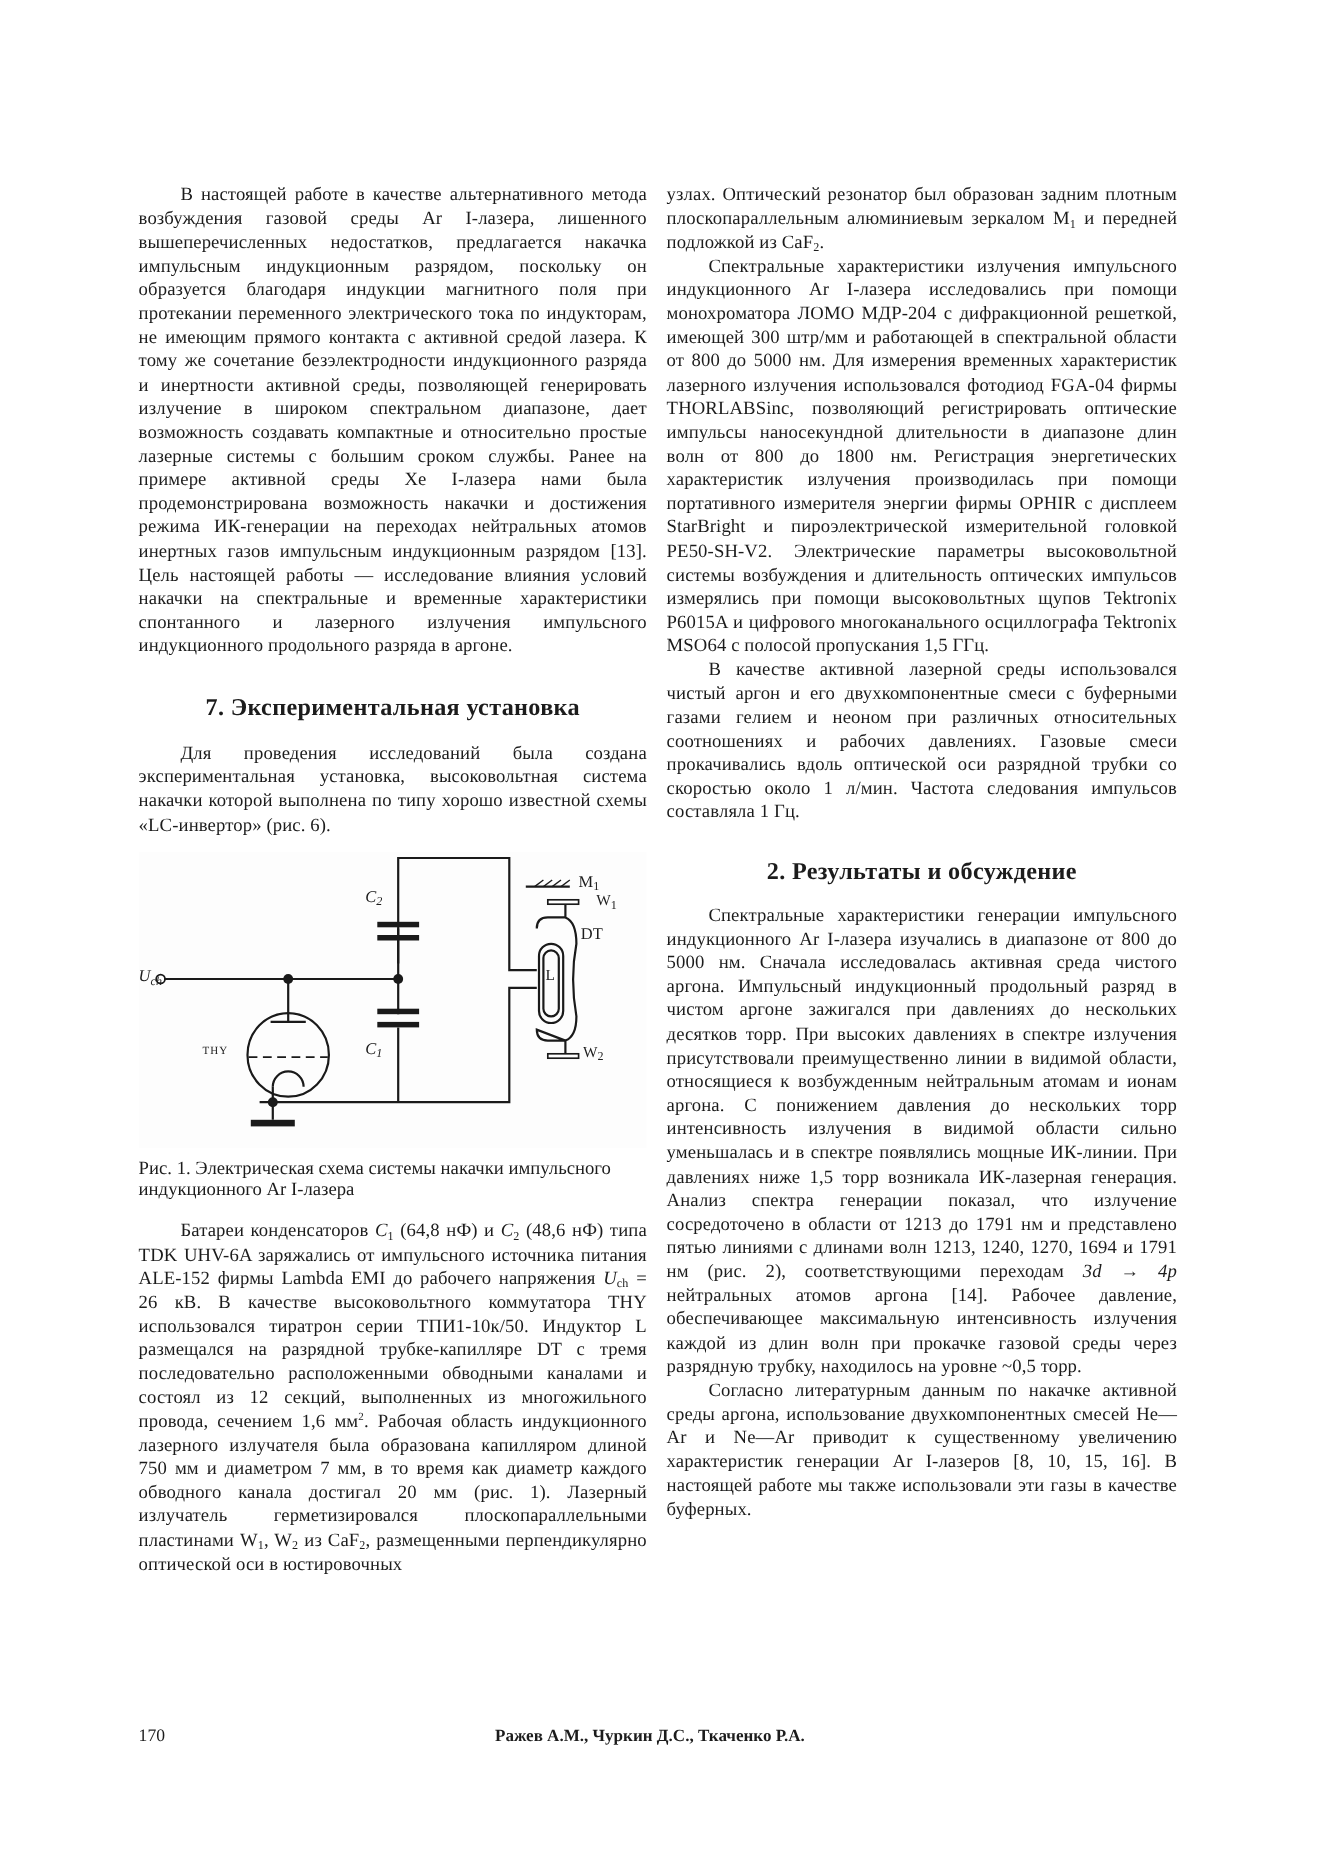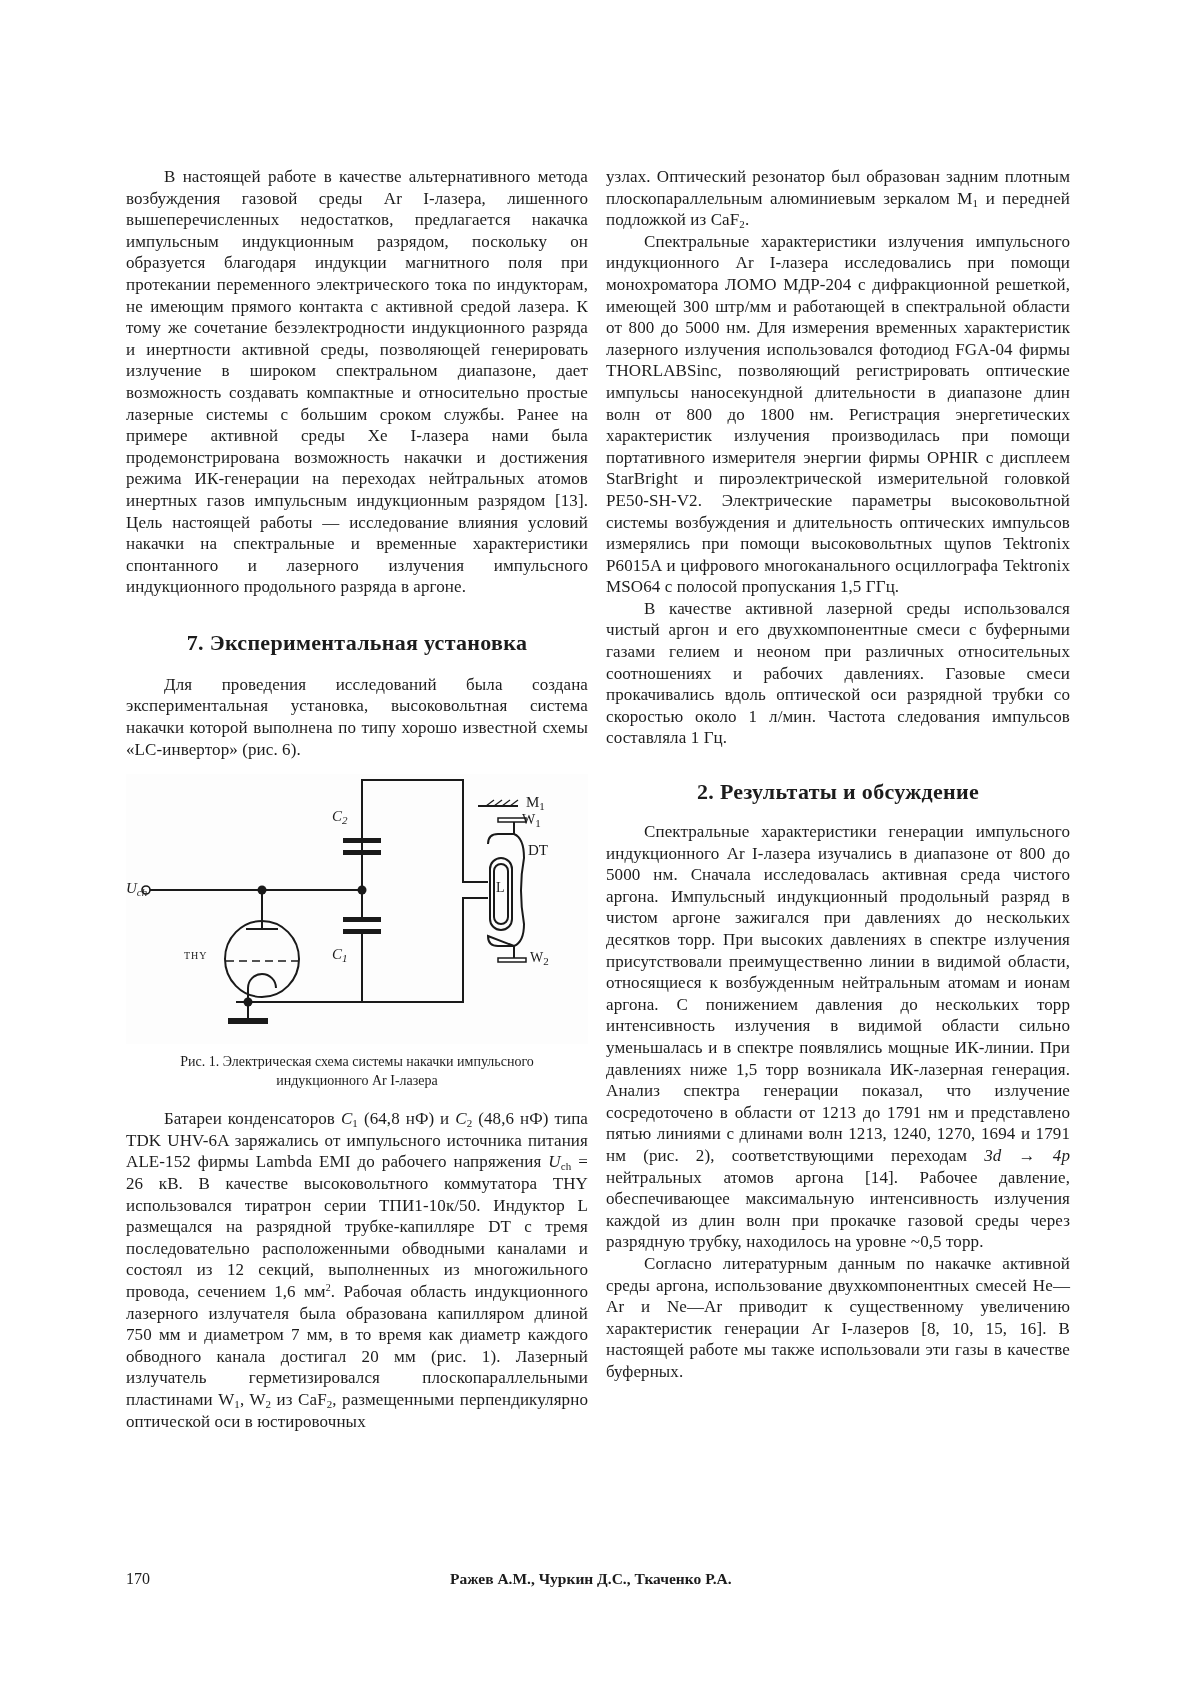--- a/index.html
+++ b/index.html
@@ -8,21 +8,21 @@
   .col { position: absolute; top: 166px; width: 462px; }
   .col-left { left: 126px; }
   .col-right { left: 606px; width: 464px; }
   p.para { margin: 0; font-size: 17px; line-height: 21.6px; text-align: justify;
            text-indent: 38px; hyphens: manual; letter-spacing: 0.1px; }
   p.para.noindent { text-indent: 0; }
   h2.sec { margin: 0; font-size: 22px; font-weight: bold; text-align: center;
            font-family: "Liberation Serif", serif; letter-spacing: 0.3px; }
   .figure { position: relative; width: 462px; height: 270px; margin-top: 14px; }
   .figure svg { position: absolute; left: 0; top: 0; }
-  .caption { font-size: 14px; line-height: 19px; text-align: center; margin-top: 8px; }
+  .caption { font-size: 17px; line-height: 19px; margin-top: 8px; }
   .footer-page { position: absolute; left: 126px; top: 1570px; font-size: 16px; }
   .footer-authors { position: absolute; left: 450px; top: 1570px; font-size: 15.5px; font-weight: bold; }
   sub { font-size: 11px; vertical-align: -3px; line-height: 0; }
   sup { font-size: 10px; vertical-align: 6px; line-height: 0; }
   i { font-style: italic; }
 </style>
 </head>
 <body>
 
 <div class="col col-left">
@@ -89,21 +89,21 @@
       <circle cx="122" cy="228" r="4.5" fill="#1a1a1a"></circle>
 
       <circle cx="20" cy="116" r="4" fill="#fff" stroke="#1a1a1a" stroke-width="1.6"></circle>
     </svg>
 
     <div style="position:absolute; left:206px; top:34px; font-size:15px; font-style:italic;"><span>C</span><sub>2</sub></div>
     <div style="position:absolute; left:206px; top:172px; font-size:15px; font-style:italic;"><span>C</span><sub>1</sub></div>
     <div style="position:absolute; left:0px; top:106px; font-size:15px; font-style:italic;"><span>U</span><sub>ch</sub></div>
     <div style="position:absolute; left:58px; top:176px; font-size:10px; letter-spacing:1px;">THY</div>
     <div style="position:absolute; left:400px; top:20px; font-size:15px;"><span>M</span><sub>1</sub></div>
-    <div style="position:absolute; left:396px; top:38px; font-size:14px;text-align:right;"><span>W</span><sub>1</sub></div>
+    <div style="position:absolute; left:416px; top:38px; font-size:14px;text-align:right;"><span>W</span><sub>1</sub></div>
     <div style="position:absolute; left:404px; top:176px; font-size:14px;"><span>W</span><sub>2</sub></div>
     <div style="position:absolute; left:402px; top:68px; font-size:15px;">DT</div>
     <div style="position:absolute; left:370px; top:106px; font-size:14px;">L</div>
   </div>
 
   <div class="caption">
     <div>Рис. 1. Электрическая схема системы накачки импульсного</div>
     <div>индукционного Ar I-лазера</div>
   </div>
 

